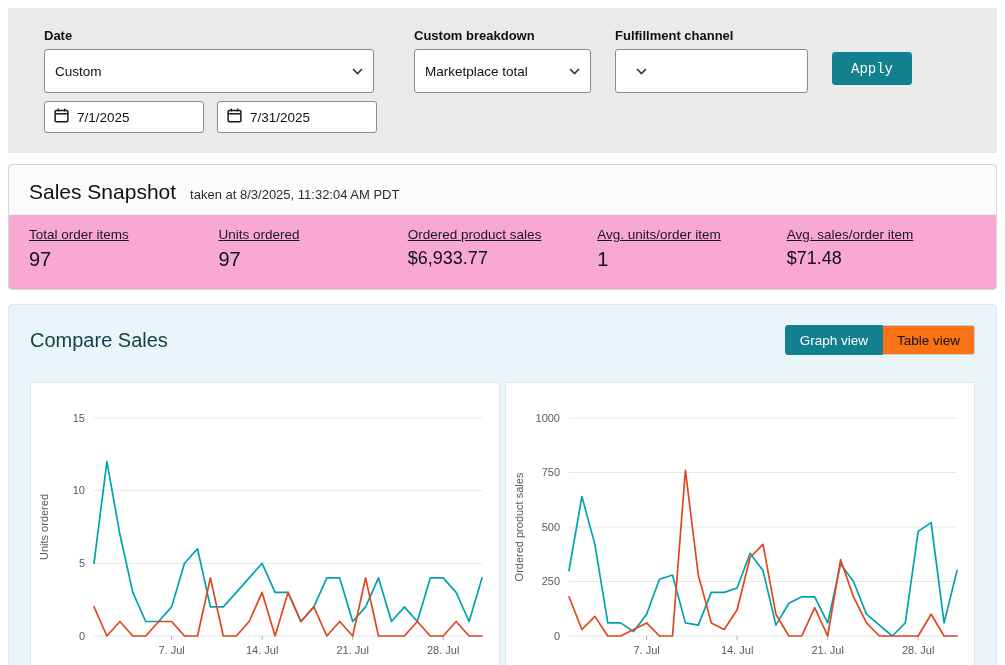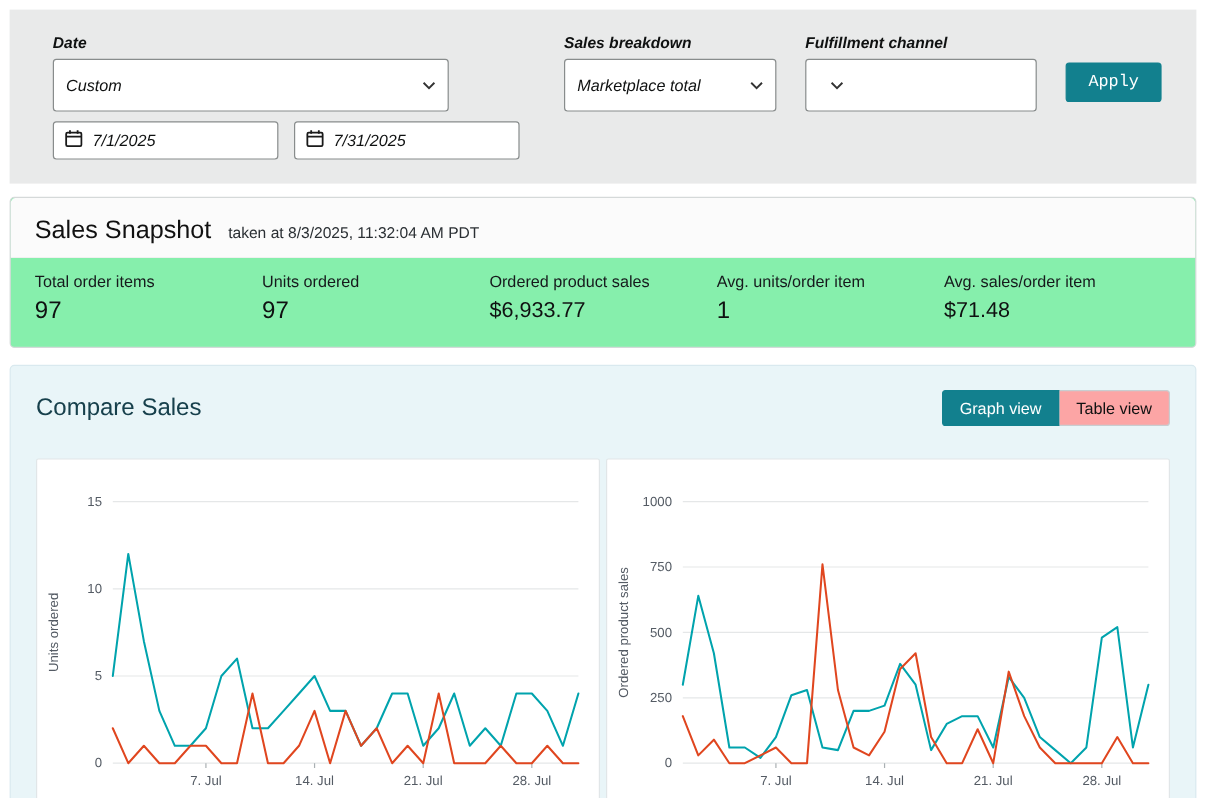--- a/index.html
+++ b/index.html
@@ -11,75 +11,75 @@
     font-size: 14px;
   }
   .page { padding: 8px; }
 
   
   .filter-bar {
     background: #e9eaea;
     padding: 20px 20px 20px 36px;
   }
   .filter-row { display: flex; align-items: flex-start; }
-  .filter-col { margin-right: 24px; font-style: italic; }
+  .filter-col { margin-right: 24px; }
   .filter-label { font-size: 13px; font-weight: bold; margin-bottom: 6px; }
   .select {
     display: flex; align-items: center; justify-content: space-between;
     background: #fff; border: 1px solid #888c8c; border-radius: 3px;
     height: 44px; padding: 0 10px; font-size: 13.5px; cursor: pointer;
   }
   .select .chev { margin-left: 10px; display: inline-flex; }
   .w-date { width: 330px; }
   .w-breakdown { width: 177px; gap: 28px; }
   .w-fulfill { width: 193px; }
   .date-inputs { display: flex; margin-top: 8px; }
   .date-input {
     display: flex; align-items: center; gap: 8px;
     background: #fff; border: 1px solid #888c8c; border-radius: 3px;
-    height: 32px; width: 188px; padding: 0 9px; font-size: 13.5px;
+    height: 32px; width: 160px; padding: 0 9px; font-size: 13.5px;
     margin-right: 13px; cursor: text;
   }
   .apply-btn {
     margin-top: 24px;
     background: var(--accent); color: #fff; border: 1px solid var(--accent);
     border-radius: 3px; height: 33px; padding: 0 18px;
     font-size: 14px; font-family: Liberation Mono, monospace; cursor: pointer;
   }
 
   
   .snapshot-card {
-    margin-top: 11px; background: #86efac;
+    margin-top: 11px; background: #f9a8d4;
     border: 1px solid #d5d9d9; border-radius: 4px;
   }
   .snapshot-header {
     display: flex; align-items: baseline; gap: 14px;
     padding: 15px 20px 10px 20px; background: #fbfbfb;
     border-bottom: 1px solid #f0f0f0; border-radius: 4px 4px 0 0;
   }
   .snapshot-title { font-size: 21px; color: #111; }
   .snapshot-taken { font-size: 13px; color: #2a2f33; }
   .metrics-row { display: flex; padding: 12px 20px 18px 20px; }
   .metric { flex: 1; }
-  .metric-label { font-size: 13.5px; color: #16191c; margin-bottom: 6px; }
+  .metric-label { font-size: 13.5px; color: #16191c; margin-bottom: 6px; text-decoration: underline; }
   .metric-value { font-size: 20px; color: #0f1111; }
   .metric-value.big { font-size: 18px; }
 
   
   .compare-section {
     margin-top: 14px; background: var(--section-bg);
     border: 1px solid #d9e9ef; border-radius: 4px;
     padding: 20px 21px 20px 21px; height: 382px;
   }
   .compare-header { display: flex; align-items: center; justify-content: space-between; gap: 12px; }
   .compare-title { font-size: 20px; color: #17404c; }
   .seg-group { display: flex; }
   .seg-btn {
     height: 30px; padding: 0 14px; font-size: 13.5px; font-family: inherit;
-    background: #fca5a5; color: #0f1111; border: 1px solid #c8cdd0; cursor: pointer;
+    background: #f97316; color: #0f1111; border: 1px solid #c8cdd0; cursor: pointer;
   }
   .seg-btn:first-child { border-radius: 3px 0 0 3px; }
   .seg-btn:last-child { border-radius: 0 3px 3px 0; border-left: none; }
   .seg-btn.active { background: var(--accent); border-color: var(--accent); color: #ffffff; }
   .charts-row { display: flex; gap: 5px; margin-top: 27px; }
   .chart-panel {
     flex: 1; background: #fff; border: 1px solid #e1e6e8; border-radius: 2px;
     display: flex; justify-content: center; padding-top: 1px;
   }
   .tick { font-size: 11px; fill: #545b64; font-family: "Liberation Sans", sans-serif; }
@@ -122,21 +122,21 @@
                   <line x1="4.6" y1="0.6" x2="4.6" y2="3.6" stroke="#1a1a1a" stroke-width="1.6"></line>
                   <line x1="11.4" y1="0.6" x2="11.4" y2="3.6" stroke="#1a1a1a" stroke-width="1.6"></line>
                 </svg>
             </span>
             <span>7/31/2025</span>
           </div>
         </div>
       </div>
 
       <div class="filter-col">
-        <div class="filter-label">Sales breakdown</div>
+        <div class="filter-label">Custom breakdown</div>
         <div class="select w-breakdown">
           <span>Marketplace total</span>
           <span class="chev">
             <svg width="11" height="7" viewBox="0 0 11 7">
                 <polyline points="1,1 5.5,5.5 10,1" fill="none" stroke="#333" stroke-width="1.6"></polyline>
               </svg>
           </span>
         </div>
       </div>
 

